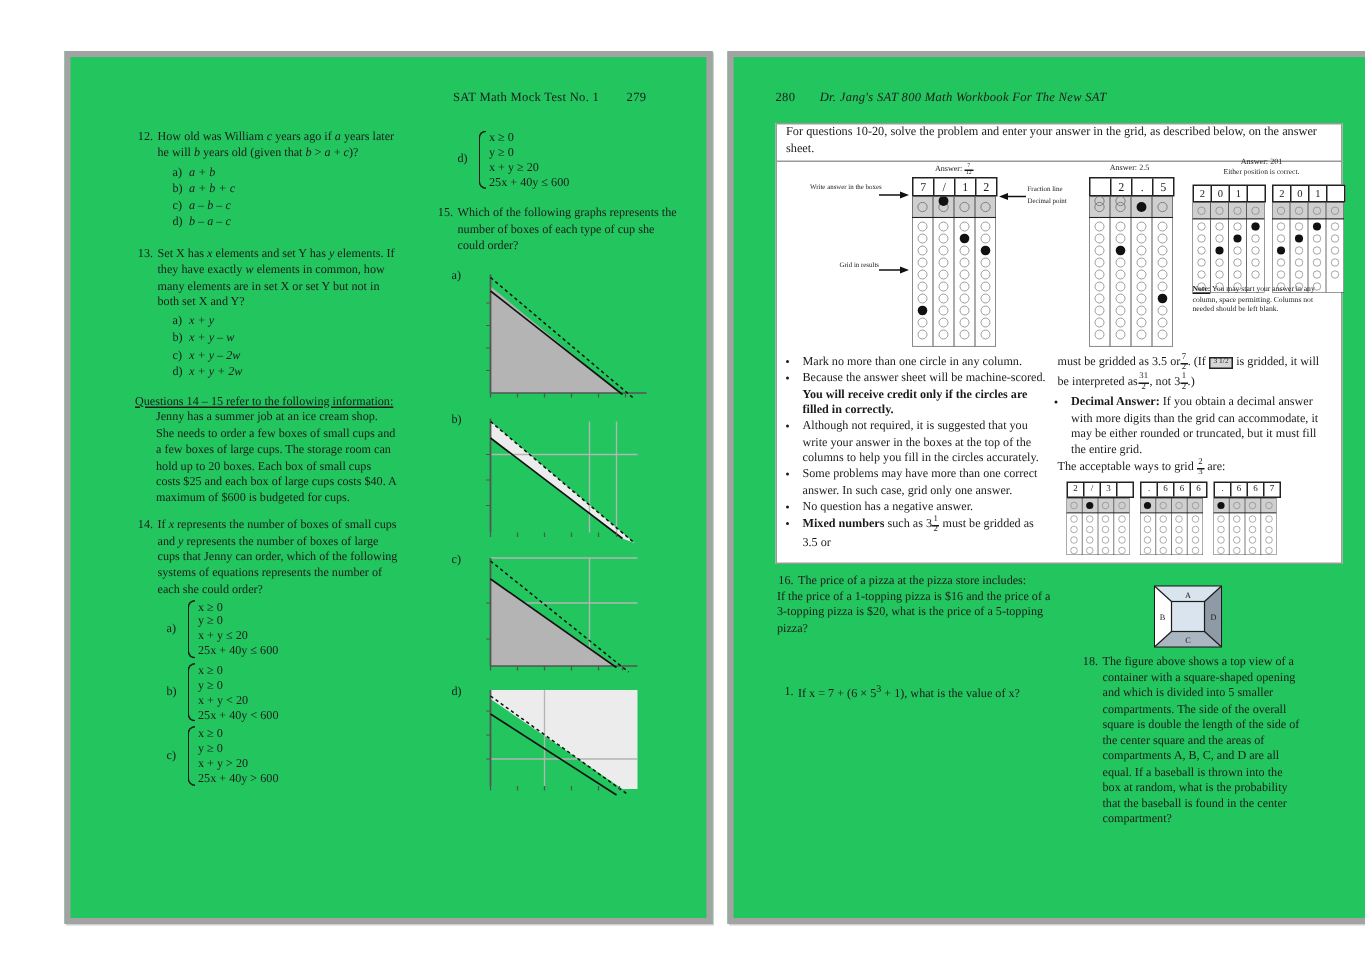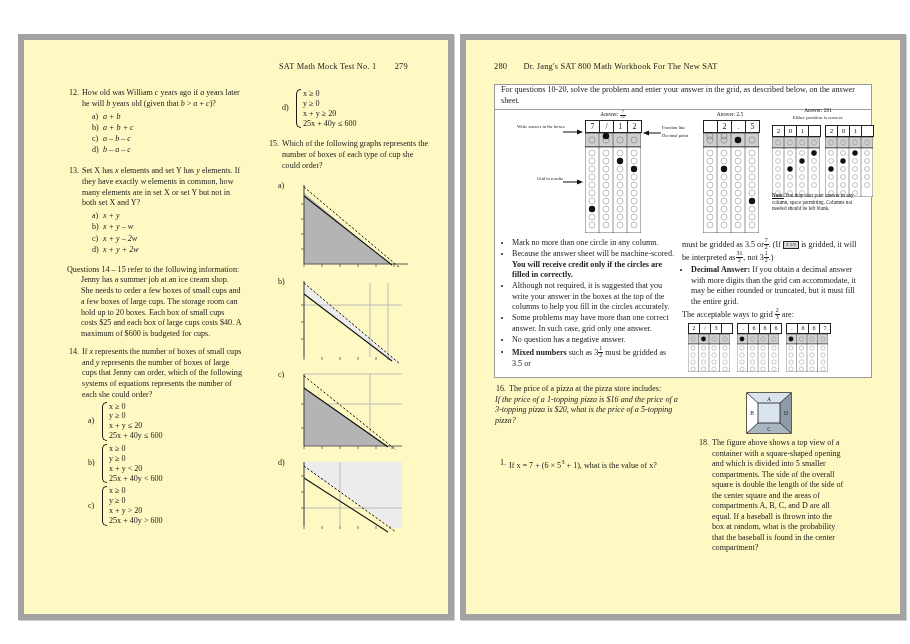--- a/index.html
+++ b/index.html
@@ -1,18 +1,18 @@
 <!DOCTYPE html>
 <html><head>
 <meta charset="utf-8">
 <style>
   html,body{margin:0;padding:0;background:#ffffff;}
   body{width:910px;height:644px;overflow:hidden;font-family:"Liberation Serif",serif;color:#1b1b1b;}
   .spread{position:relative;width:910px;height:644px;background:#fff;}
-  .page{position:absolute;top:34px;background:#fef9c3;border:6px solid #a3a3a3;box-shadow:1px 1px 0 #cfcfcf;}
+  .page{position:absolute;top:34px;background:#22c55e;border:4px solid #a3a3a3;box-shadow:1px 1px 0 #cfcfcf;margin-left:25px;}
   .page-left{left:18px;width:424px;height:574px;}
   .page-right{left:460px;width:434px;height:574px;}
 
   .pg-head{position:absolute;font-size:8.4px;letter-spacing:.2px;}
   .pg-head .ttl{display:inline-block;}
   .pg-head .num{display:inline-block;}
 
   .col{position:absolute;font-size:8.1px;line-height:1.33;text-align:left;}
   .q{margin-bottom:9px;position:relative;}
   .qnum{position:absolute;left:0;top:0;width:15px;text-align:right;}
@@ -22,21 +22,21 @@
   .ch-l{display:inline-block;width:11px;}
   i.v{font-style:italic;}
 
   .sys{position:relative;margin:1px 0 3px 24px;display:flex;align-items:center;gap:3px;}
   .sys .lbl{width:10px;flex:0 0 10px;}
   .brace{position:relative;width:5px;align-self:stretch;}
   .brace::before{content:"";position:absolute;left:1px;top:0;bottom:0;width:4px;border:1.1px solid #1b1b1b;border-right:none;border-radius:5px 0 0 5px;}
   .sys .eqs div{line-height:1.22;white-space:nowrap;}
 
   .info{margin:7px 0 7px 3px;}
-  .info .hd{margin-bottom:0px;}
+  .info .hd{margin-bottom:0px;text-decoration:underline;}
   .info .bd{margin-left:14px;}
   .gwrap{position:relative;margin-bottom:3px;}
   .glabel{position:absolute;left:0;top:0;font-size:8.1px;}
   .gbox{position:relative;margin-left:14px;}
   svg{display:block;}
 
   
   .dirbox{position:absolute;border:1px solid #9a9a9a;background:#fff;}
   .dirtitle{text-align:center;font-weight:bold;font-size:8.4px;margin:3px 0 1px;}
   .dirtext{font-size:8.2px;line-height:1.3;padding:0 6px 3px;}
@@ -51,21 +51,21 @@
   .bullets ul{margin:0;padding-left:11px;}
   .bullets li{margin-bottom:0.5px;}
   .b{font-weight:bold;}
   .frac{display:inline-block;vertical-align:-0.42em;text-align:center;font-size:.72em;line-height:1.02;}
   .frac .n{display:block;border-bottom:.7px solid #1b1b1b;padding:0 1px;}
   .frac .d{display:block;padding:0 1px;}
   .u{text-decoration:underline;}
 
   .gridcol{position:absolute;font-size:8.1px;line-height:1.3;}
   .roman{margin-left:22px;}
-  .hang{margin-left:4px;font-style:italic;}
+  .hang{margin-left:4px;}
   .fig-container{margin:0 auto 4px;}
   .noteblk{font-size:5.1px;line-height:1.22;}
 </style>
 </head>
 <body>
 
 <div class="spread">
 
   <div class="page page-left">
 
@@ -260,21 +260,21 @@
           </svg>
         </div>
       </div>
     </div>
   </div>
 
   <div class="page page-right">
 
     <div class="pg-head" style="left:28px;top:22px;">
       <span class="num">280</span>
-      <span class="ttl" style="margin-left:14px;">Dr. Jang's SAT 800 Math Workbook For The New SAT</span>
+      <span class="ttl" style="margin-left:14px;font-style:italic;">Dr. Jang's SAT 800 Math Workbook For The New SAT</span>
     </div>
 
     <div class="dirbox" style="left:28px;top:44px;width:376px;">
       <div class="dirtext">For questions 10-20, solve the problem and enter your answer in the grid, as described below, on the answer sheet.</div>
       <div class="dirsep"></div>
 
       <div class="gridfig">
 
         <div class="anno" style="left:22px;top:14px;width:48px;">Write answer in the boxes</div>
         <svg style="position:absolute;left:68px;top:19px;" width="20" height="6">

